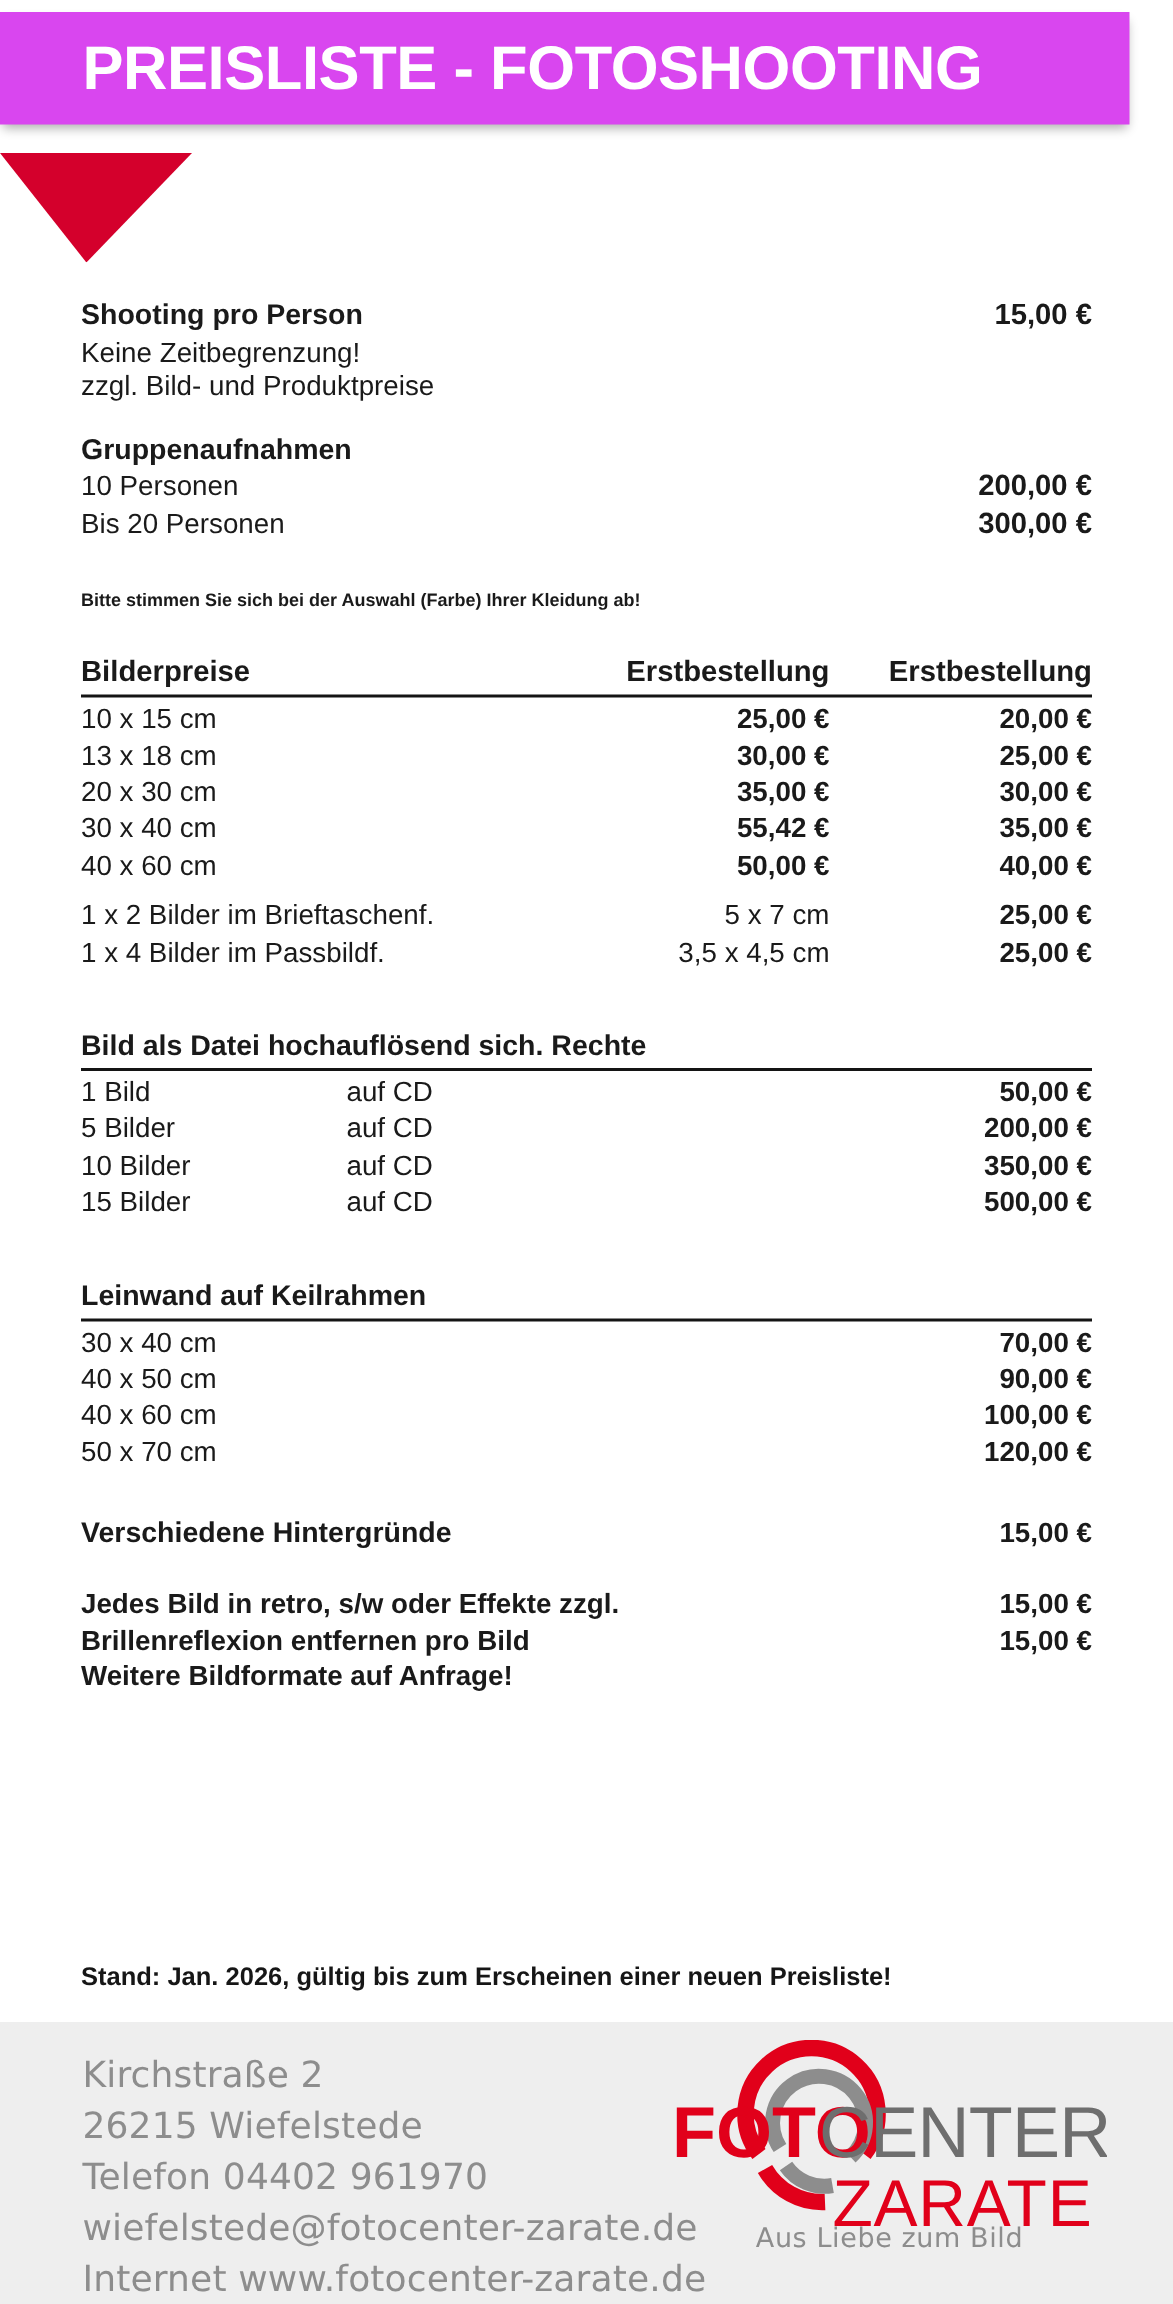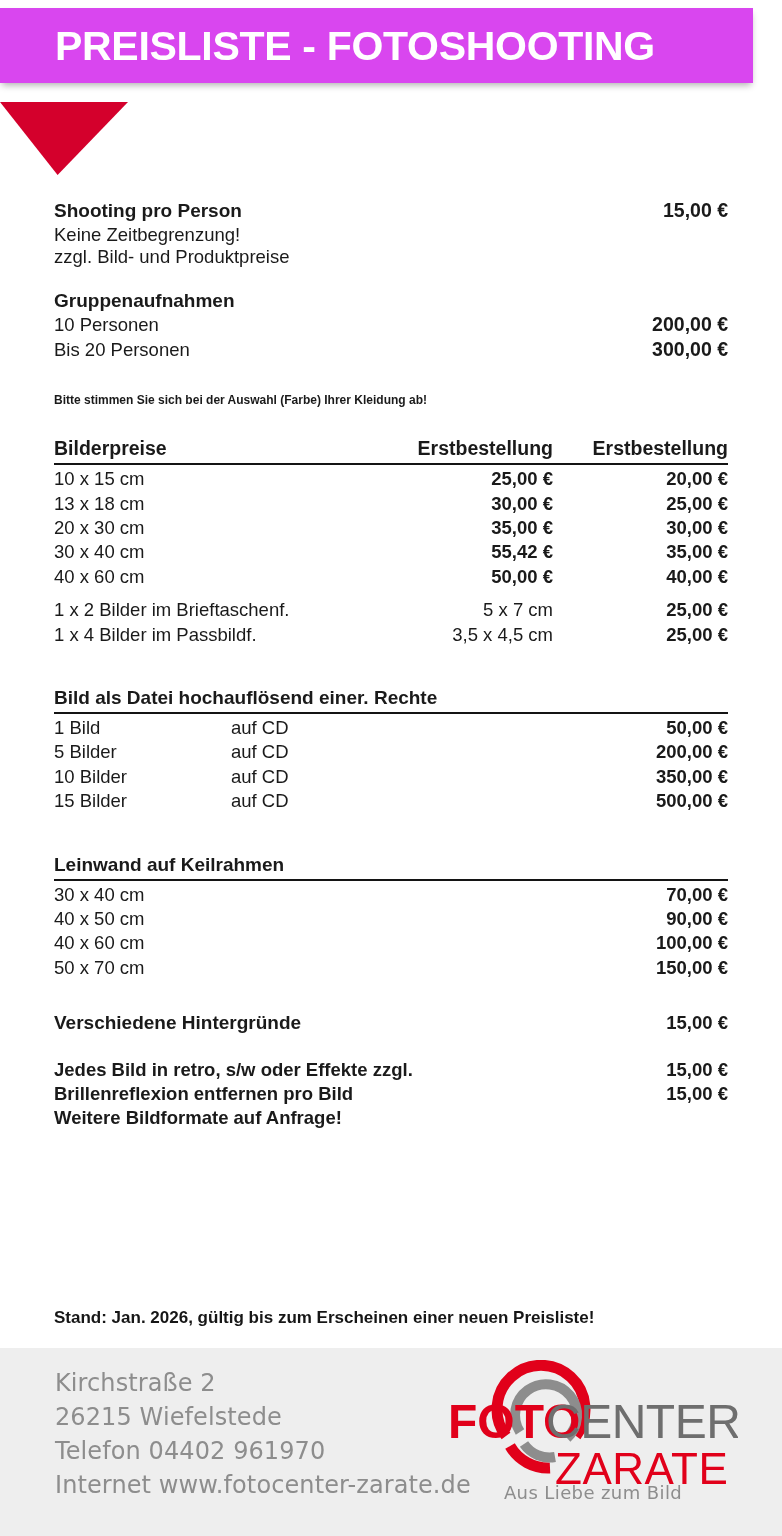--- a/index.html
+++ b/index.html
@@ -263,21 +263,21 @@
     <div class="row">
       <span class="label txt-18">1 x 4 Bilder im Passbildf.</span>
       <span class="price txt-18" style="font-weight:normal;">3,5 x 4,5 cm</span>
       <span class="price2 txt-18">25,00 €</span>
     </div>
   </div>
 
   <div class="gap-xl"></div>
 
   <div class="block">
-    <div class="sec-title">Bild als Datei hochauflösend einer. Rechte</div>
+    <div class="sec-title">Bild als Datei hochauflösend sich. Rechte</div>
     <hr class="rule">
     <div class="row">
       <span class="label txt-18">1 Bild</span>
       <span class="mid txt-18" style="text-align:left;width:322px;">auf CD</span>
       <span class="price2 txt-18">50,00 €</span>
     </div>
     <div class="row">
       <span class="label txt-18">5 Bilder</span>
       <span class="mid txt-18" style="text-align:left;width:322px;">auf CD</span>
       <span class="price2 txt-18">200,00 €</span>
@@ -306,21 +306,21 @@
     <div class="row">
       <span class="label txt-18">40 x 50 cm</span>
       <span class="price2 txt-18">90,00 €</span>
     </div>
     <div class="row">
       <span class="label txt-18">40 x 60 cm</span>
       <span class="price2 txt-18">100,00 €</span>
     </div>
     <div class="row">
       <span class="label txt-18">50 x 70 cm</span>
-      <span class="price2 txt-18">150,00 €</span>
+      <span class="price2 txt-18">120,00 €</span>
     </div>
   </div>
 
   <div class="gap-lg"></div>
 
   <div class="block">
     <div class="row">
       <span class="label sec-title">Verschiedene Hintergründe</span>
       <span class="price2 txt-18">15,00 €</span>
     </div>
@@ -341,20 +341,21 @@
 </div>
 
 <div class="stand">Stand: Jan. 2026, gültig bis zum Erscheinen einer neuen Preisliste!</div>
 
 <div class="footer">
 
   <div class="address">
     <div>Kirchstraße 2</div>
     <div>26215 Wiefelstede</div>
     <div>Telefon 04402 961970</div>
+    <div>wiefelstede@fotocenter-zarate.de</div>
     <div>Internet   www.fotocenter-zarate.de</div>
   </div>
 
   <div class="logo">
     <svg width="290" height="130" viewBox="0 0 290 130">
 
       <path d="M 58 76 A 44 44 0 1 1 128 76" fill="none" stroke="#e1001a" stroke-width="11"></path>
       <path d="M 62 86 A 44 44 0 0 0 102 108" fill="none" stroke="#e1001a" stroke-width="11"></path>
 
       <path d="M 72 72 A 31 31 0 1 1 119 78" fill="none" stroke="#8d8d8d" stroke-width="10"></path>

